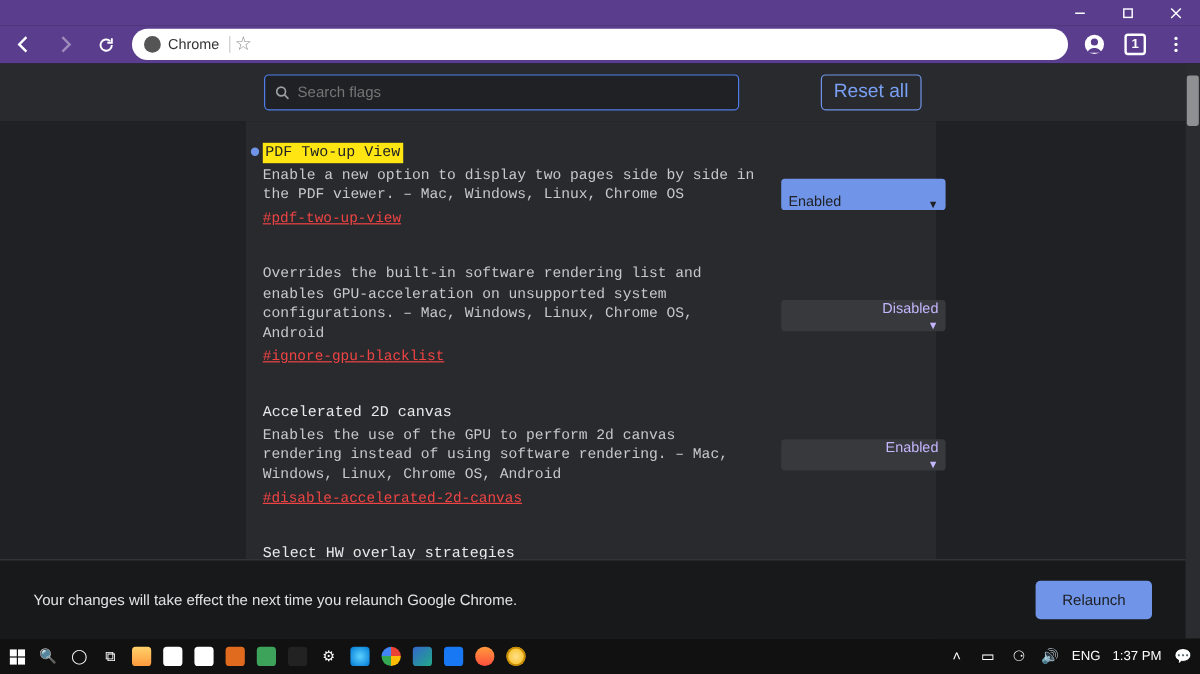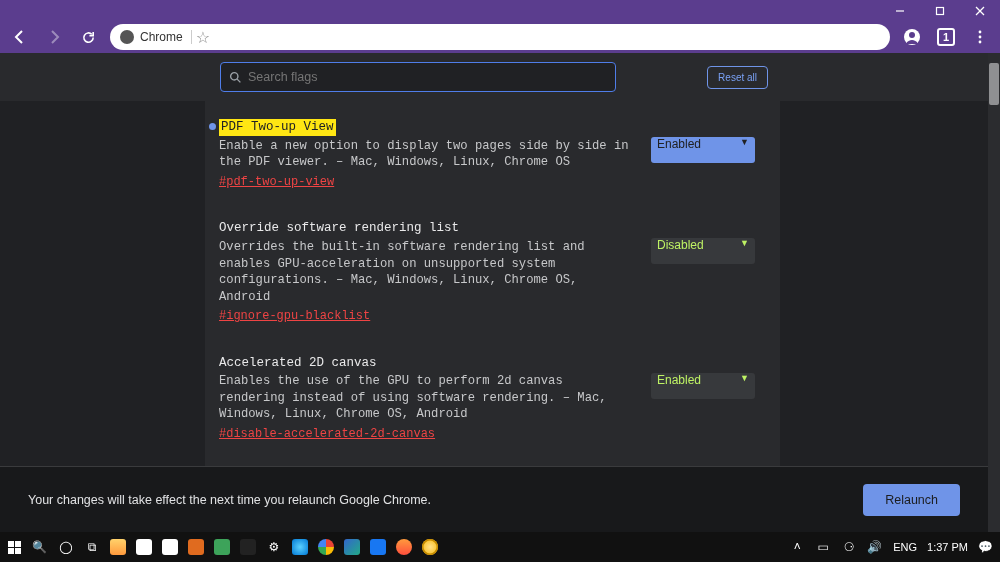--- a/index.html
+++ b/index.html
@@ -18,35 +18,35 @@
   .omnibox .url { flex: 1; color: #555; font-size: 12.5px; }
   .omnibox .star { color: #888; }
   .toolicon { width: 24px; height: 24px; display: flex; align-items: center; justify-content: center; color: #fff; }
   .tabcount { width: 18px; height: 18px; border: 2px solid #fff; border-radius: 3px; display: flex; align-items: center; justify-content: center; font-size: 11px; color: #fff; font-weight: 600; }
   
   .viewport { position: relative; height: 479px; background: #202124; display: flex; }
   .scrollarea { flex: 1; overflow: hidden; }
   .topbar { height: 48px; background: #292a2d; display: flex; align-items: center; justify-content: space-between; padding-left: 220px; padding-right: 232px; }
   .searchwrap { width: 396px; height: 30px; border: 1.5px solid #4f7de9; border-radius: 4px; background: #202124; display: flex; align-items: center; padding: 0 8px; gap: 6px; }
   .searchwrap input { flex: 1; background: transparent; border: none; outline: none; color: #9aa0a6; font-size: 12.5px; }
-  .resetbtn { border: 1px solid #6f94e8; color: #79a0f4; background: transparent; border-radius: 4px; padding: 5px 10px; font-size: 10px; cursor: pointer; }
+  .resetbtn { border: 1px solid #6f94e8; color: #79a0f4; background: transparent; border-radius: 4px; padding: 5px 10px; font-size: 16px; cursor: pointer; }
   .flagsbody { background: #292a2d; margin: 0 0 0 205px; width: 575px; padding: 18px 14px 40px 14px; min-height: 431px; }
   .darkstrip-left { position: absolute; left: 0; top: 48px; width: 205px; bottom: 0; background: #202124; }
   .darkstrip-right { position: absolute; right: 12px; top: 48px; width: 208px; bottom: 0; background: #202124; }
   .flag { display: flex; gap: 18px; margin-bottom: 30px; position: relative; }
   .flag .dot { position: absolute; left: -10px; top: 4px; width: 7px; height: 7px; background: #6f94e8; border-radius: 50%; }
   .flag .text { flex: 1; color: #c7c8ca; font-size: 12.2px; line-height: 1.35; font-family: Liberation Mono, monospace; }
   .flag .title { color: #e9e9ea; font-size: 12.5px; font-weight: 500; margin-bottom: 2px; display: inline-block; }
   .flag .title.hl { background: #ffe613; color: #202124; padding: 0 2px; }
   .flag .desc { margin-bottom: 3px; }
   .flag .hash { color: #ef4444; text-decoration: underline; font-size: 12px; }
   .flag .control { width: 115px; padding-top: 18px; }
-  .select { width: 104px; height: 26px; border: 0; border-radius: 3px; font-size: 12px; padding: 0 6px; display: flex; align-items: flex-start; justify-content: space-between; cursor: pointer; }
+  .select { width: 137px; height: 26px; border: 0; border-radius: 3px; font-size: 12px; padding: 0 6px; display: flex; align-items: flex-end; justify-content: space-between; cursor: pointer; margin-top: 12px; }
   .select.blue { background: #6f94e8; color: #202124; }
-  .select.dark { background: #37393c; color: #bef264; }
+  .select.dark { background: #37393c; color: #c4b5fd; flex-direction: column; }
   .select .arrow { font-size: 9px; }
   
   .relaunchbar { position: absolute; left: 0; right: 12px; bottom: 0; height: 66px; background: #18191b; border-top: 1px solid #3a3b3d; display: flex; align-items: center; justify-content: space-between; padding: 0 28px; }
   .relaunchbar .msg { color: #e1e2e4; font-size: 12.5px; }
   .relaunchbtn { background: #6f94e8; color: #1c1d1f; border: none; border-radius: 4px; padding: 9px 22px; font-size: 12.5px; cursor: pointer; }
   
   .vscroll { position: absolute; right: 0; top: 0; width: 12px; bottom: 0; background: #2b2c2f; }
   .vscroll .thumb { position: absolute; right: 1px; top: 10px; width: 10px; height: 42px; background: #8f9092; border-radius: 2px; }
   
   .taskbar { height: 30px; background: #111; display: flex; align-items: center; justify-content: space-between; padding: 0 6px; color: #fff; font-size: 11px; }
@@ -139,21 +139,21 @@
           <div class="dot"></div>
           <div class="text"><span class="title hl">PDF Two-up View</span><div class="desc">Enable a new option to display two pages side by side in the PDF viewer. – Mac, Windows, Linux, Chrome OS</div><a class="hash">#pdf-two-up-view</a></div>
           <div class="control">
             <div class="select blue">
               <span>Enabled</span>
               <span class="arrow">▼</span>
             </div>
           </div>
         </div>
         <div class="flag">
-          <div class="text"><span class="title">Override software rendering list</span><div class="desc">Overrides the built-in software rendering list and enables GPU-acceleration on unsupported system configurations. – Mac, Windows, Linux, Chrome OS, Android</div><a class="hash">#ignore-gpu-blacklist</a></div>
+          <div class="text"><div class="desc">Overrides the built-in software rendering list and enables GPU-acceleration on unsupported system configurations. – Mac, Windows, Linux, Chrome OS, Android</div><a class="hash">#ignore-gpu-blacklist</a></div>
           <div class="control">
             <div class="select dark">
               <span>Disabled</span>
               <span class="arrow">▼</span>
             </div>
           </div>
         </div>
         <div class="flag">
           <div class="text"><span class="title">Accelerated 2D canvas</span><div class="desc">Enables the use of the GPU to perform 2d canvas rendering instead of using software rendering. – Mac, Windows, Linux, Chrome OS, Android</div><a class="hash">#disable-accelerated-2d-canvas</a></div>
           <div class="control">

